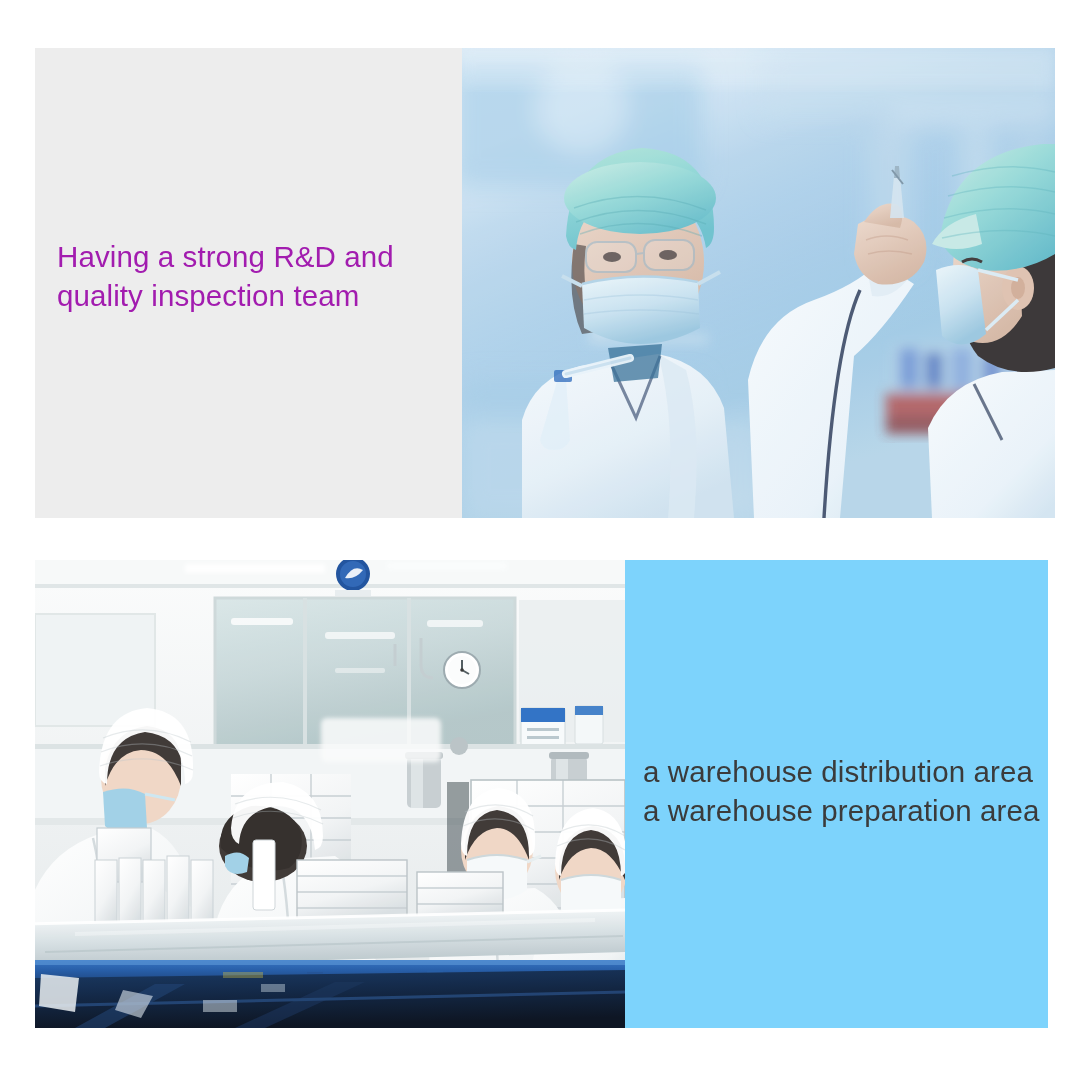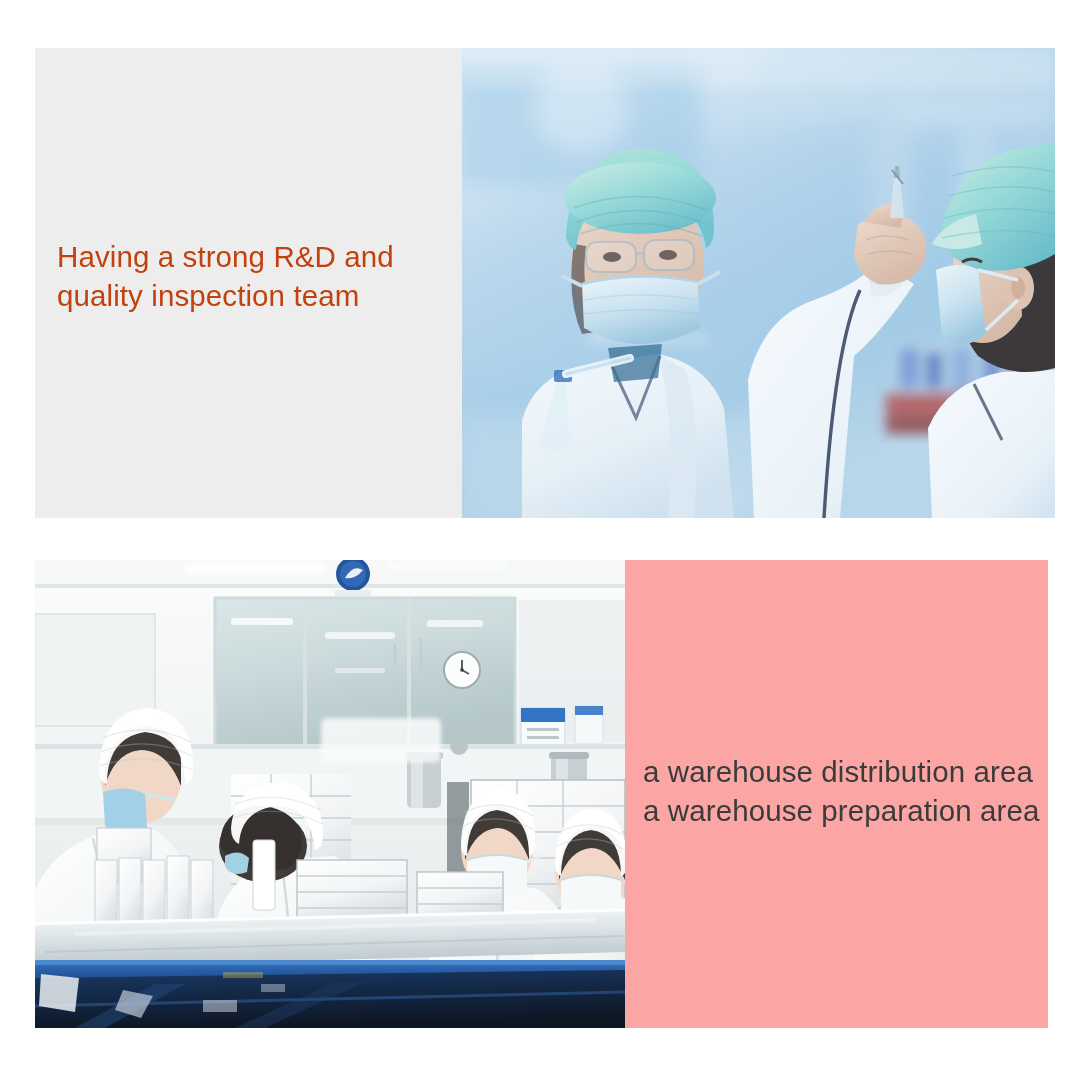--- a/index.html
+++ b/index.html
@@ -31,40 +31,40 @@
     height: 470px;
     background: #ededed;
   }
   .top-caption-text {
     position: absolute;
     left: 22px;
     top: 190px;
     width: 400px;
     font-size: 29.5px;
     line-height: 1.31;
-    color: #c2410c;
+    color: #a21caf;
     letter-spacing: 0.1px;
     white-space: pre-line;
   }
 
   
   .bottom-block {
     position: absolute;
     left: 35px;
     top: 560px;
     width: 1013px;
     height: 468px;
   }
   .bottom-caption-panel {
     position: absolute;
     left: 590px;
     top: 0;
     width: 423px;
     height: 468px;
-    background: #fca5a5;
+    background: #7dd3fc;
   }
   .bottom-caption-text {
     position: absolute;
     left: 18px;
     top: 193px;
     width: 410px;
     font-size: 29.5px;
     line-height: 1.31;
     color: #3b3b3b;
     letter-spacing: 0.1px;

